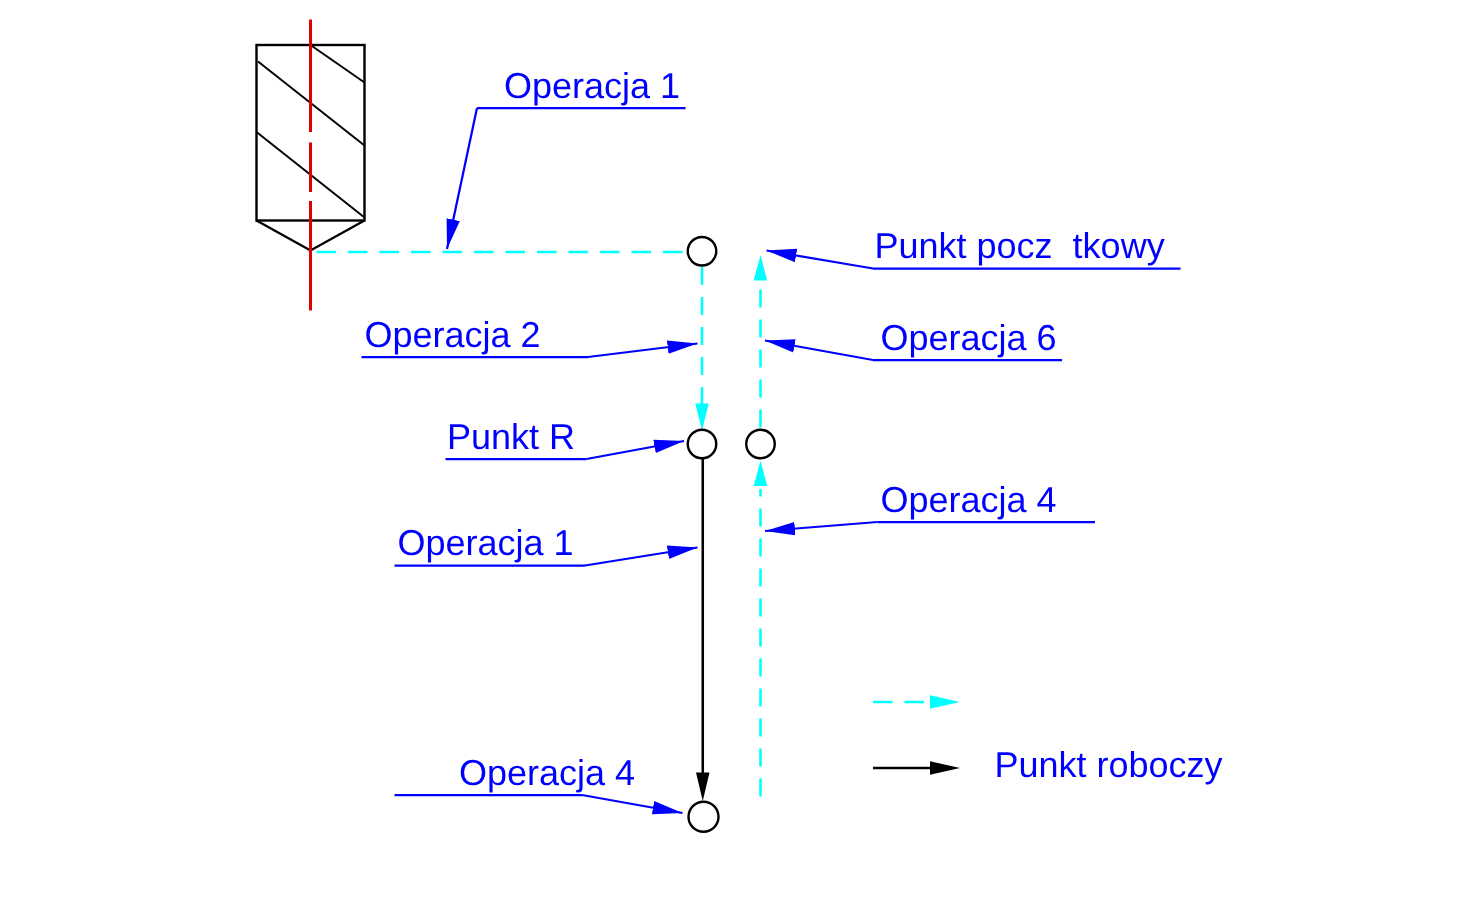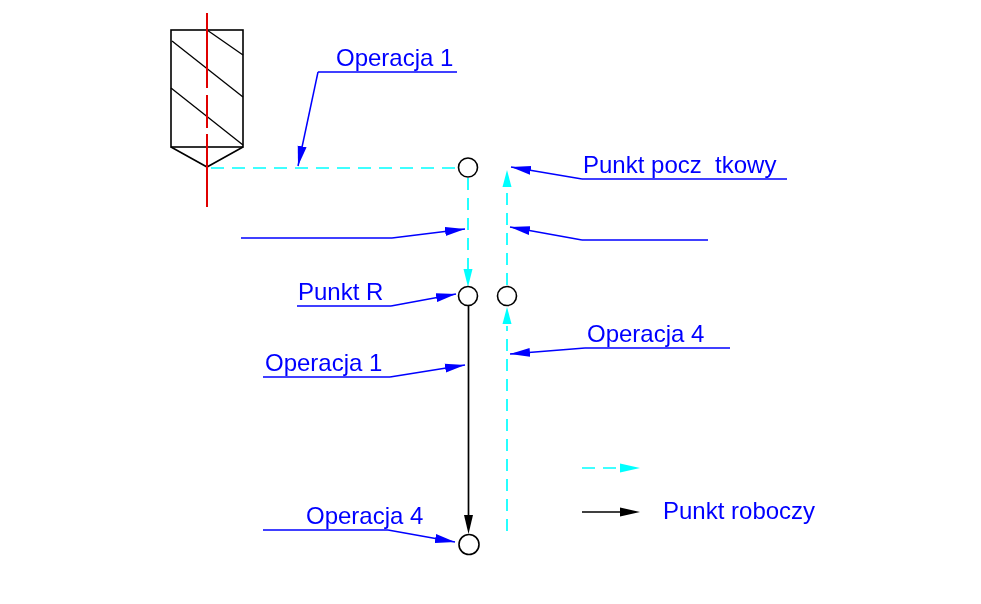--- a/index.html
+++ b/index.html
@@ -118,19 +118,21 @@
     <g>
       <line x1="582" y1="468" x2="630" y2="468" stroke="#00ffff" stroke-width="1.7" stroke-dasharray="13 8"></line>
       <polygon points="640,468 620,463.5 620,472.5" fill="#00ffff"></polygon>
       <line x1="582" y1="512" x2="630" y2="512" stroke="#000000" stroke-width="1.7"></line>
       <polygon points="640,512 620,507.5 620,516.5" fill="#000000"></polygon>
     </g>
   </svg>
 
   <div class="lbl lbl-operacja-1">Operacja 1</div>
   <div class="lbl lbl-punkt-pocz">Punkt pocz  tkowy</div>
+  <div class="lbl lbl-operacja-2">Operacja 2</div>
+  <div class="lbl lbl-operacja-6">Operacja 6</div>
   <div class="lbl lbl-punkt-r">Punkt R</div>
   <div class="lbl lbl-operacja-5">Operacja 4</div>
   <div class="lbl lbl-operacja-3">Operacja 1</div>
   <div class="lbl lbl-operacja-4">Operacja 4</div>
   <div class="lbl lbl-ruch-roboczy">Punkt roboczy</div>
 
 </div>
 
 </body></html>

